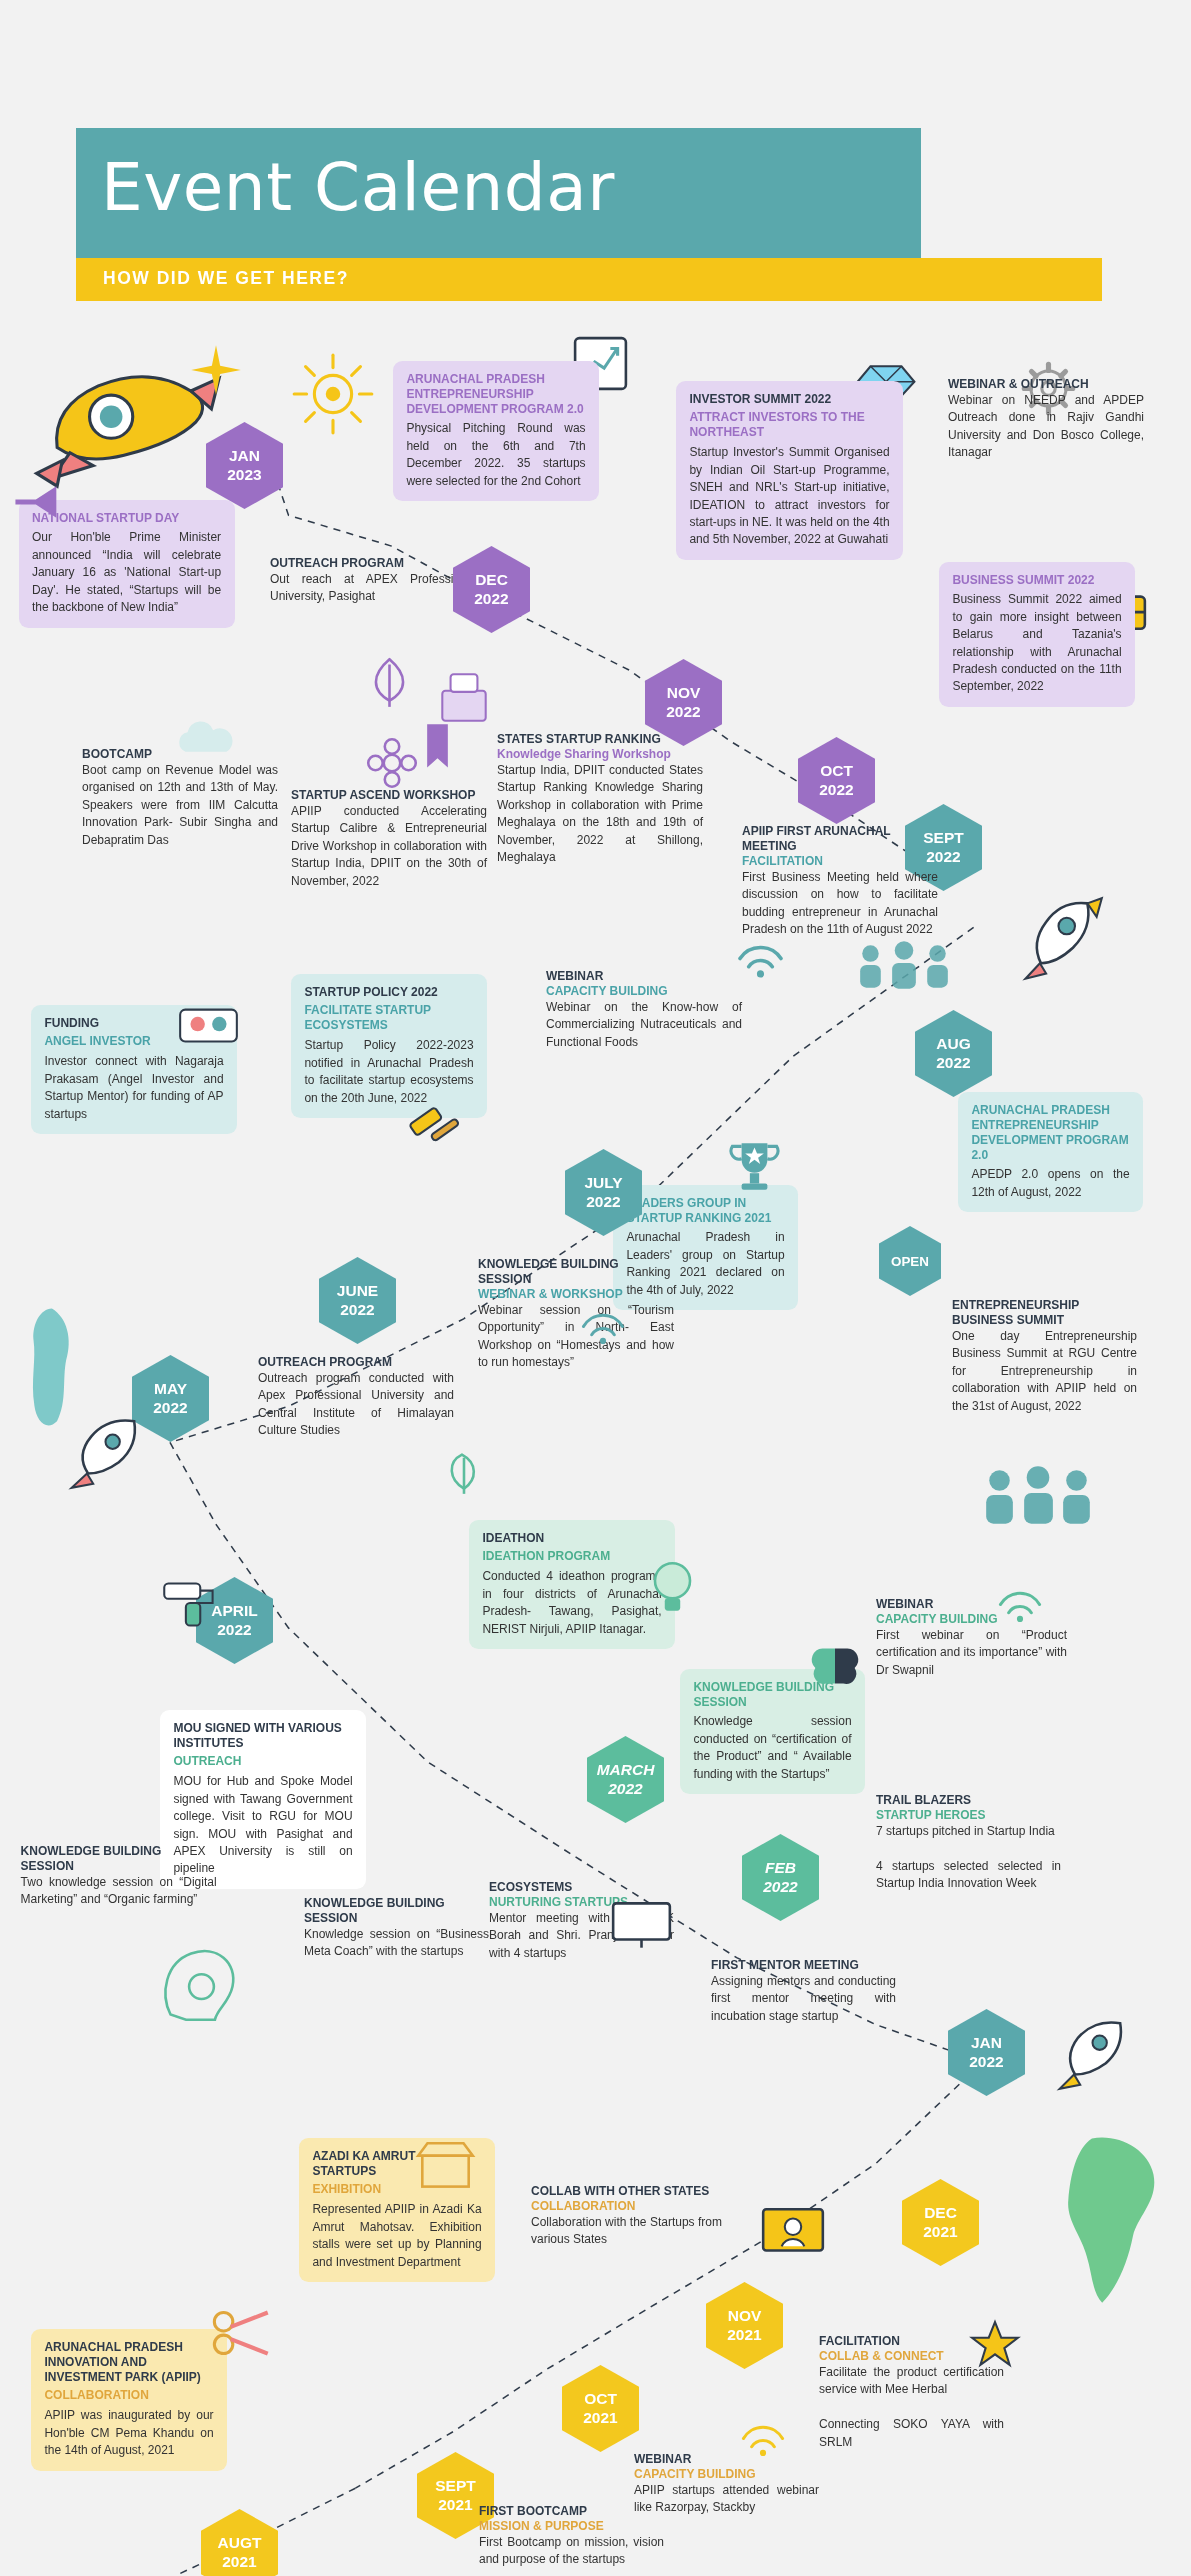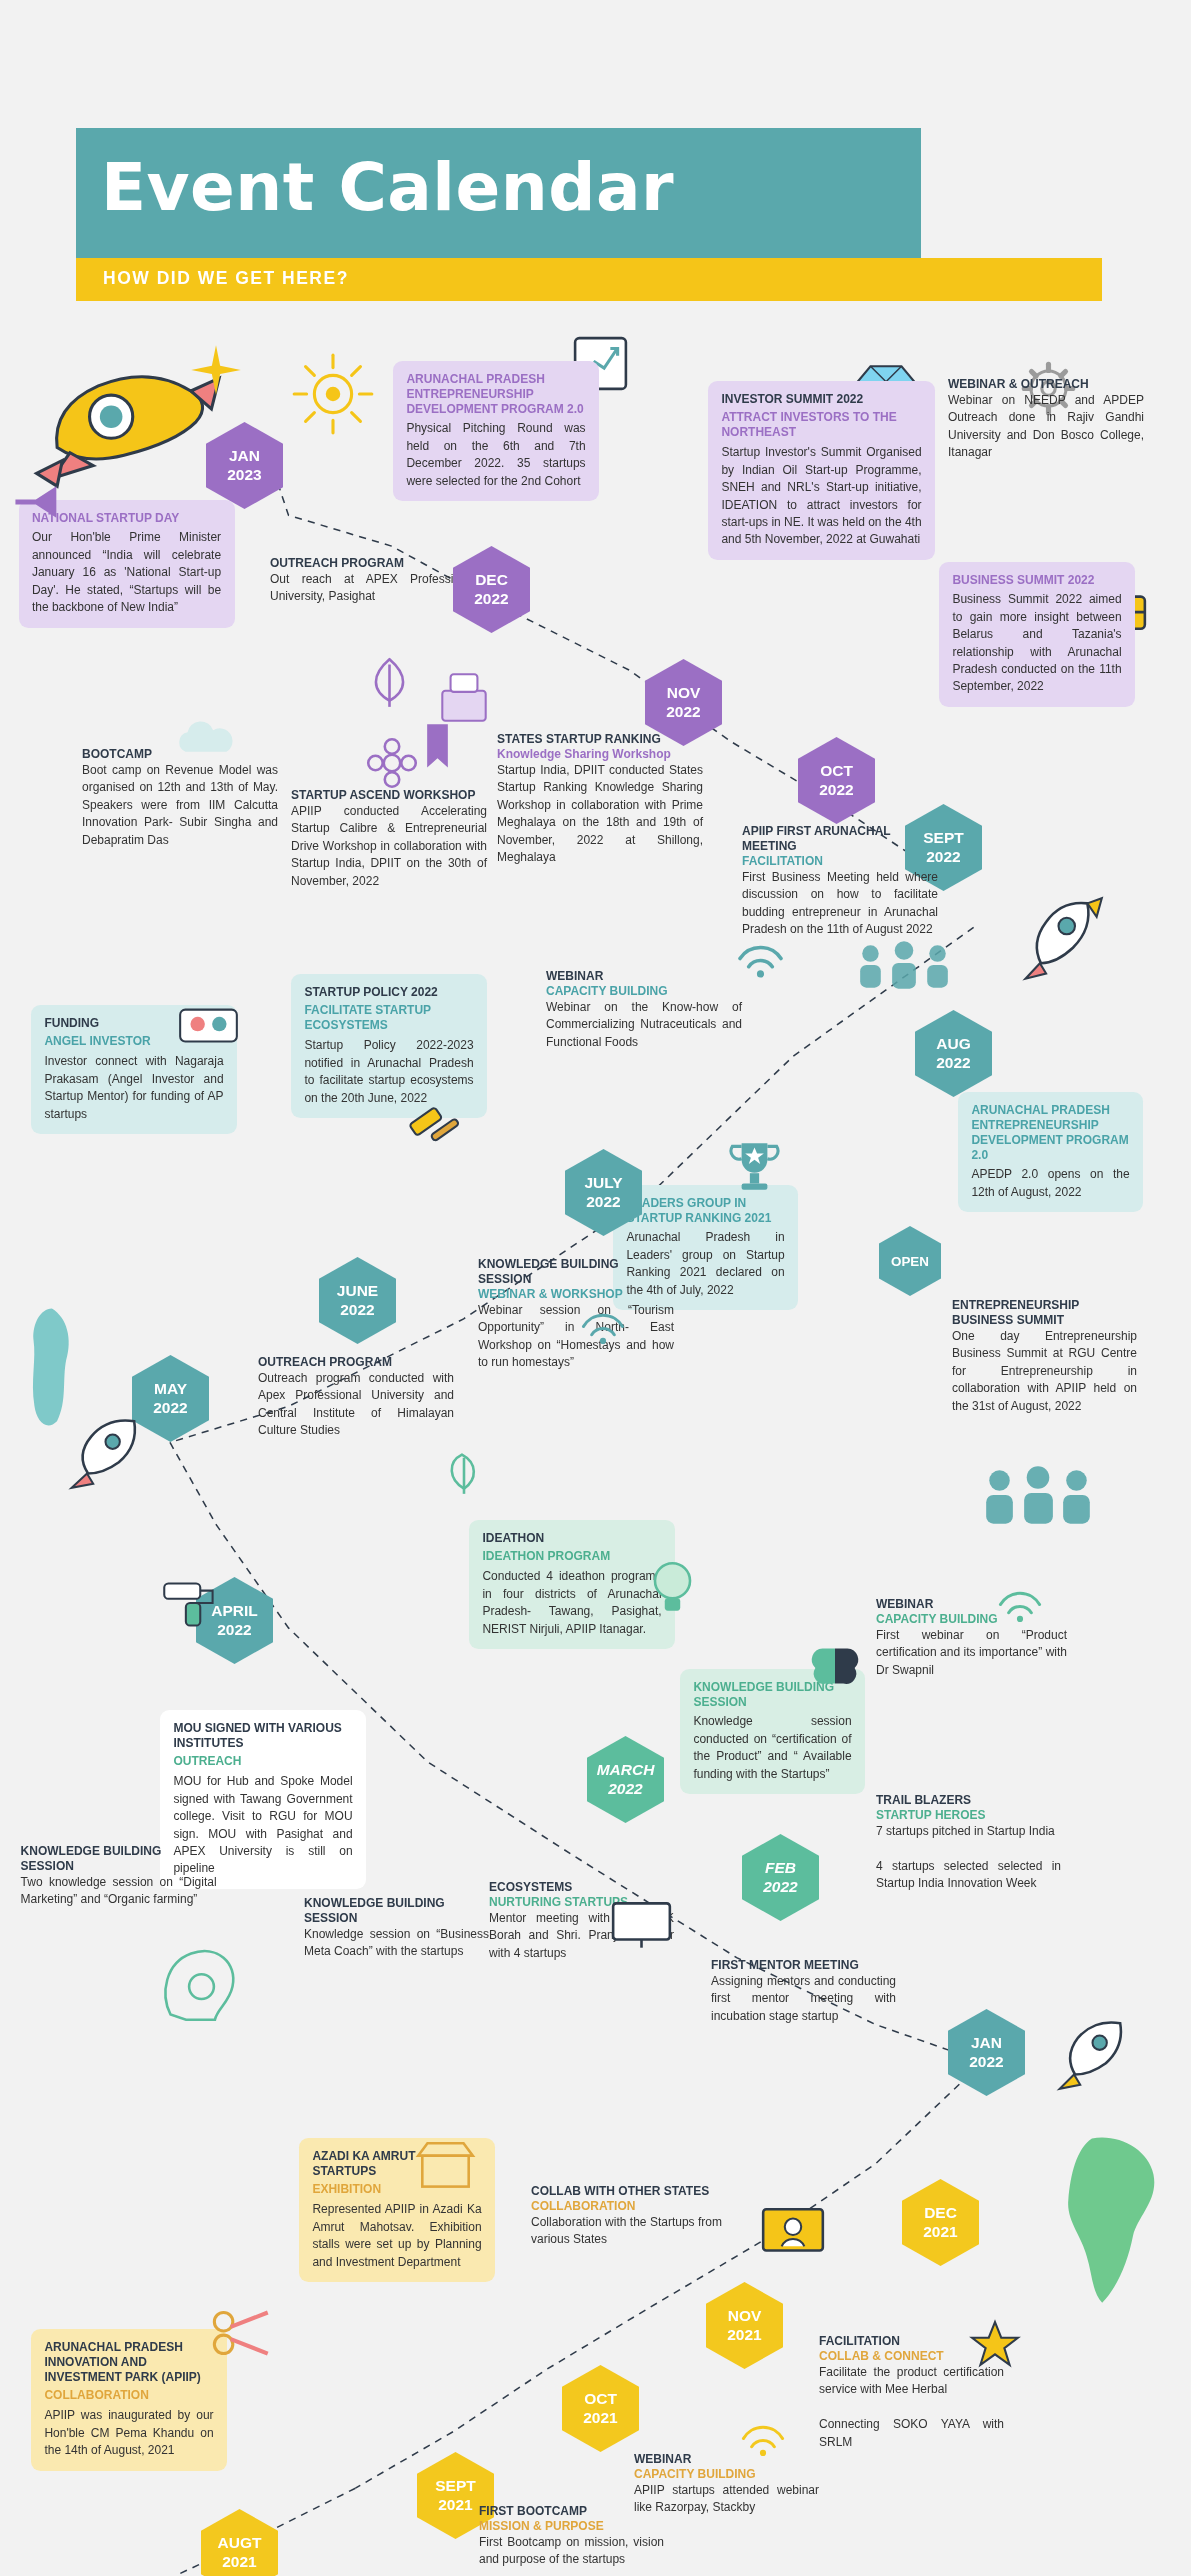--- a/index.html
+++ b/index.html
@@ -13,21 +13,21 @@
   }
   .canvas { position:absolute; left:0; top:0; width:1191px; height:2819px; }
 
   
   .hdr-band {
     position:absolute; left:76px; top:128px; width:845px; height:134px;
     background:#5aa8ac;
   }
   .hdr-title {
     position:absolute; left:101px; top:149px;
-    font-size:66px; color:#ffffff; font-weight:bold; letter-spacing:0.5px;
+    font-size:66px; color:#ffffff; font-weight:normal; letter-spacing:0.5px;
     font-family:"DejaVu Sans", sans-serif;
   }
   .hdr-sub-band {
     position:absolute; left:76px; top:258px; width:1026px; height:43px;
     background:#f5c518;
   }
   .hdr-sub {
     position:absolute; left:103px; top:268px;
     font-size:17.5px; color:#ffffff; letter-spacing:1.5px; font-weight:bold;
   }
@@ -177,21 +177,21 @@
   <div class="hex purple" style="left:453px; top:546px;">
     <span style="white-space:pre-line;">DEC
 2022</span>
   </div>
 
   <div class="card c-purple" style="left:393px; top:361px; width:206px;">
     <div class="eyebrow c-purple-d">ARUNACHAL PRADESH ENTREPRENEURSHIP DEVELOPMENT PROGRAM 2.0</div>
     <div class="body">Physical Pitching Round was held on the 6th and 7th December 2022. 35 startups were selected for the 2nd Cohort</div>
   </div>
 
-  <div class="card c-purple" style="left:708px; top:381px; width:227px;">
+  <div class="card c-purple" style="left:676px; top:381px; width:227px;">
     <div class="eyebrow c-dark">INVESTOR SUMMIT 2022</div>
     <div class="sub c-purple-d">ATTRACT INVESTORS TO THE NORTHEAST</div>
     <div class="body">Startup Investor's Summit Organised by Indian Oil Start-up Programme, SNEH and NRL's Start-up initiative, IDEATION to attract investors for start-ups in NE. It was held on the 4th and 5th November, 2022 at Guwahati</div>
   </div>
 
   <div class="plain" style="left:948px; top:377px; width:196px;">
     <div class="eyebrow c-purple-d">WEBINAR &amp; OUTREACH</div>
     <div class="body">Webinar on NEEDP and APDEP Outreach done in Rajiv Gandhi University and Don Bosco College, Itanagar</div>
   </div>
 

